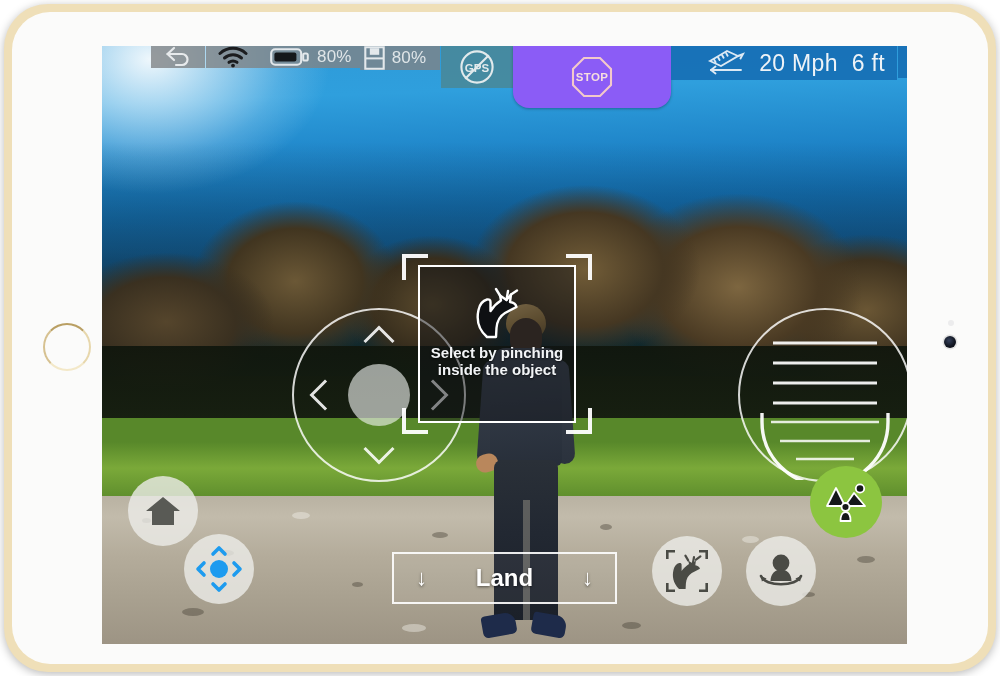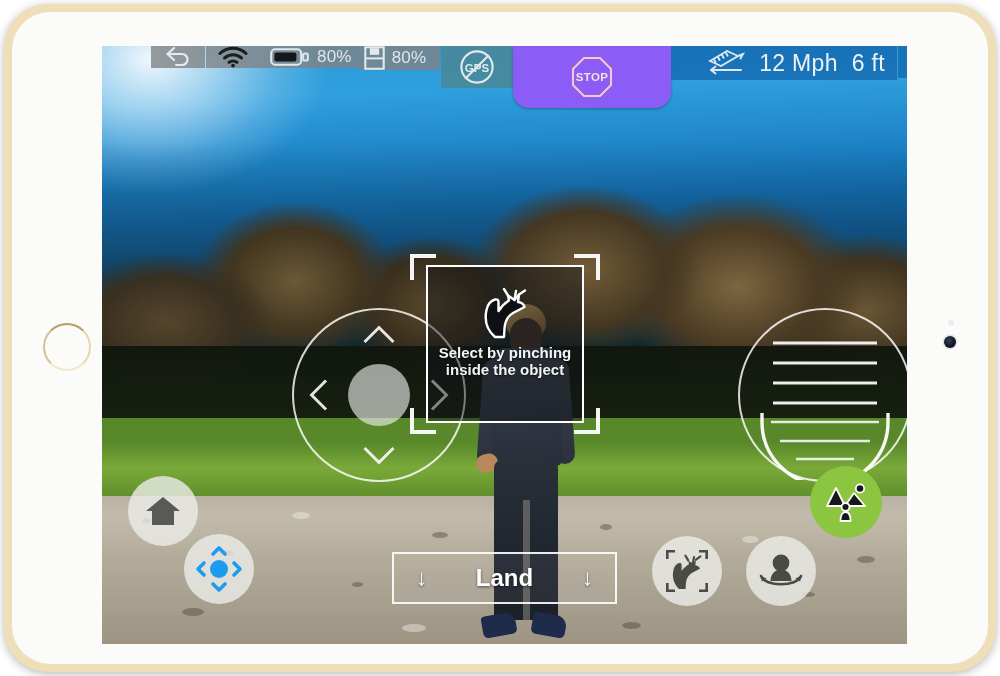--- a/index.html
+++ b/index.html
@@ -229,21 +229,21 @@
   #right-joystick {
     position: absolute; left: 636px; top: 262px;
     width: 174px; height: 174px;
     border: 2px solid rgba(255,255,255,.82);
     border-radius: 50%;
     z-index: 20;
   }
 
   
   #target-overlay {
-    position: absolute; left: 308px; top: 208px;
+    position: absolute; left: 300px; top: 208px;
     width: 190px; height: 180px;
     z-index: 22;
   }
   .tcorner {
     position: absolute; width: 26px; height: 26px;
     border-style: solid; border-color: rgba(255,255,255,.95);
   }
   #tcorner-tl { left: 0; top: 0; border-width: 4px 0 0 4px; }
   #tcorner-tr { right: 0; top: 0; border-width: 4px 4px 0 0; }
   #tcorner-bl { left: 0; bottom: 0; border-width: 0 0 4px 4px; }
@@ -405,21 +405,21 @@
       <div class="bar-seg blue" id="telemetry-group">
         <svg width="40" height="34" viewBox="0 0 40 34">
           <g stroke="#dce9f4" stroke-width="1.9" fill="none" stroke-linecap="round">
             <path d="M5 15 L22 5 L33 10 L16 20 Z"></path>
             <path d="M9 13.4 L10.6 16.2 M13 11.2 L14.6 14 M17 9 L18.6 11.8 M21 6.9 L22.6 9.7"></path>
             <path d="M33 10 L38 8 L35.5 12.5"></path>
             <path d="M6 24 L36 24" stroke-width="1.9"></path>
             <path d="M6 24 L10.5 20.6 M6 24 L10.5 27.4"></path>
           </g>
         </svg>
-        <span class="telemetry-value">12 Mph</span>
+        <span class="telemetry-value">20 Mph</span>
         <span class="telemetry-value">6 ft</span>
       </div>
 
       <div class="seg-divider"></div>
 
       <div class="bar-seg blue" id="settings-button">
         <svg width="32" height="32" viewBox="0 0 32 32">
           <g transform="translate(16,16)">
             <g id="gear-teeth">
               <rect x="-2.6" y="-15" width="5.2" height="7" fill="#101214" stroke="#ffffff" stroke-width="1.6"></rect>

